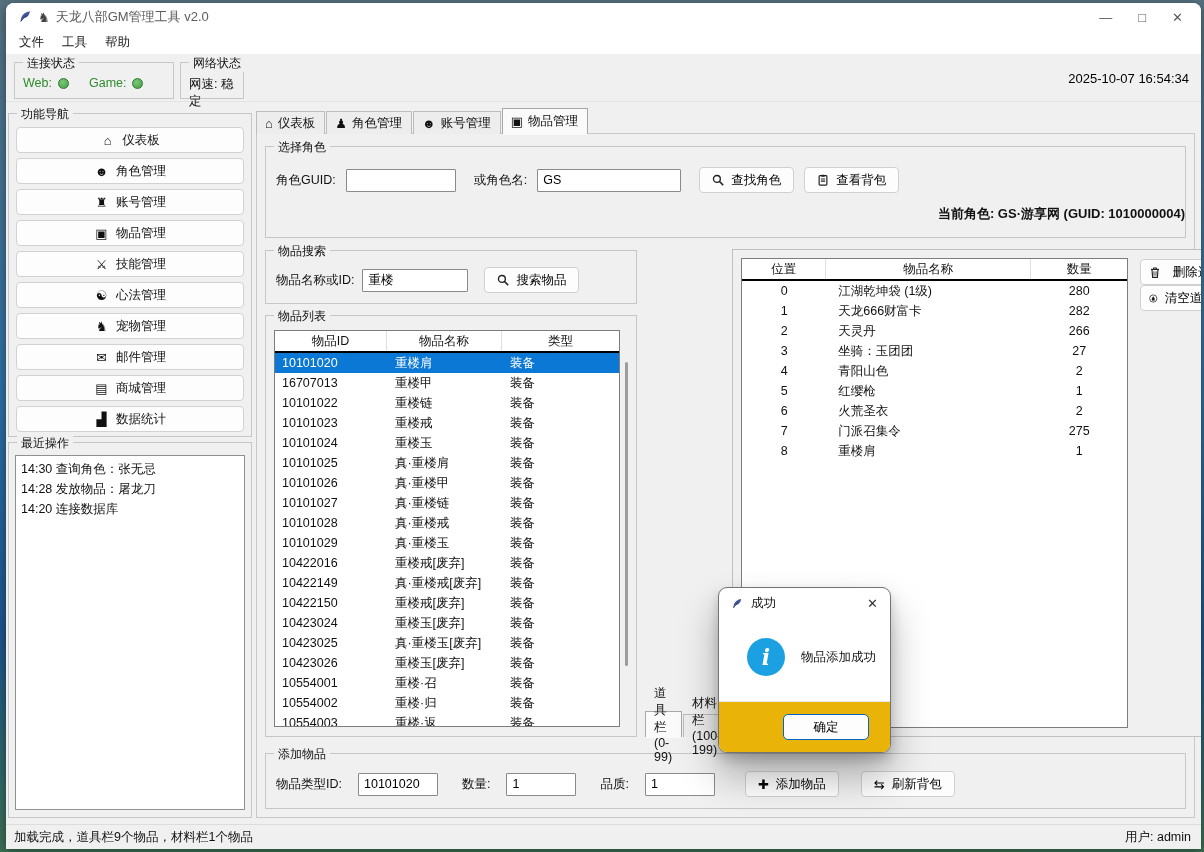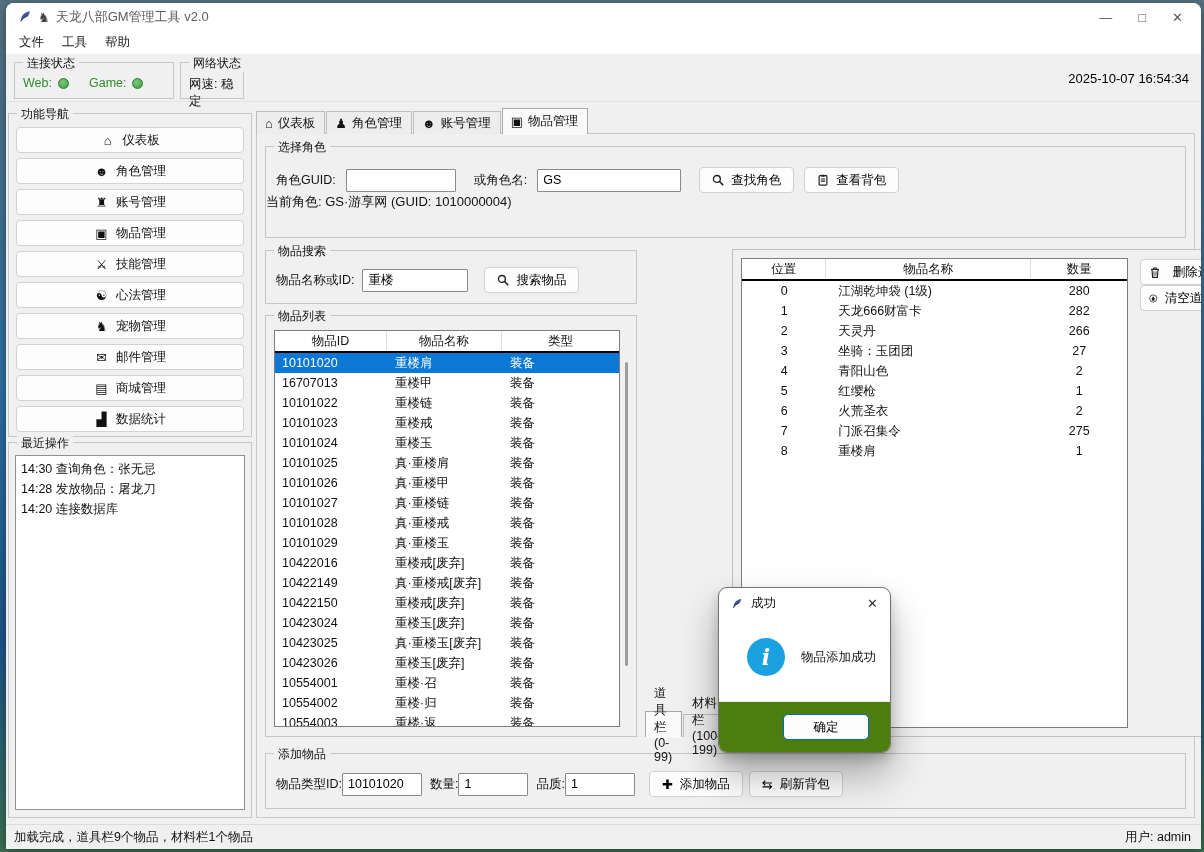--- a/index.html
+++ b/index.html
@@ -57,21 +57,21 @@
           display:flex; flex-direction:column; }
   
   .gb-role { height:92px; flex:0 0 auto; }
   .role-row { display:flex; align-items:center; padding:20px 0 0 10px; gap:10px; }
   label { font-size:12.5px; }
   input[type=text] { height:23px; border:1px solid #8a8a8a; background:#fff; font-size:12.5px;
                      padding:0 5px; font-family:inherit; border-radius:1px; }
   .btn { height:26px; background:#fdfdfd; border:1px solid #d0d0d0; border-radius:4px;
          display:inline-flex; align-items:center; justify-content:center; gap:7px;
          font-size:12.5px; padding:0 12px; cursor:default; white-space:nowrap; }
-  .current-role { text-align:left; font-weight:normal; font-size:13px; }
+  .current-role { text-align:right; font-weight:bold; font-size:13px; margin-top:12px; }
   
   .mid { display:flex; gap:8px; flex:1 1 auto; margin-top:12px; min-height:0; }
   .leftcol { width:372px; display:flex; flex-direction:column; flex:0 0 auto; }
   .gb-search { height:54px; flex:0 0 auto; }
   .search-row { display:flex; align-items:center; gap:8px; padding:16px 0 0 10px; }
   .gb-list { flex:1 1 auto; margin-top:11px; position:relative; }
   .list-wrap { position:absolute; left:8px; right:6px; top:14px; bottom:9px; }
   .itable { position:absolute; left:0; top:0; right:10px; bottom:0; background:#fff; border:1px solid #7d7d7d; overflow:hidden; }
   .itable-scroll { position:absolute; right:2px; top:32px; width:3px; height:304px; background:#9d9d9d; border-radius:2px; }
   .thead { display:flex; height:22px; border-bottom:2px solid #000000; background:#fff; align-items:center; }
@@ -91,40 +91,40 @@
   .b-name { width:205px; padding-left:12px; }
   .b-qty { flex:1; justify-content:center; text-align:center; }
   .btable .trow .b-pos, .btable .trow .b-qty { display:flex; align-items:center; }
   .bag-btns { display:flex; flex-direction:column; padding-top:1px; }
   .bag-btns .btn { width:96px; justify-content:flex-start; padding:0 8px; }
   .bag-btns .btn .lbl { flex:1; text-align:center; }
   .scrollcol { width:16px; display:flex; flex-direction:column; justify-content:space-between;
                align-items:center; padding:2px 0 4px 0; color:#b5b5b5; font-size:9px; border-left:1px solid #e4e4e4; margin-left:auto; }
   
   .gb-add { height:56px; flex:0 0 auto; margin-top:16px; margin-bottom:2px; }
-  .add-row { display:flex; align-items:center; gap:0; padding:17px 0 0 10px; }
+  .add-row { display:flex; align-items:center; gap:16px; padding:17px 0 0 10px; }
   .glyph-btn { font-size:13px; }
   
   .statusbar { height:25px; background:#f0f0f0; border-top:1px solid #dcdcdc; flex:0 0 auto;
                display:flex; align-items:center; padding:0 10px 0 8px; font-size:12.5px; }
   .statusbar .right { margin-left:auto; }
   
   .dialog { position:absolute; left:712px; top:485px; width:173px; height:166px; background:#fff;
             border:1px solid #737373; border-radius:9px; z-index:10;
             box-shadow:0 22px 38px rgba(0,0,0,.30), 0 6px 12px rgba(0,0,0,.18);
             display:flex; flex-direction:column; overflow:hidden; }
   .dlg-title { height:31px; display:flex; align-items:center; padding:0 12px; }
   .dlg-title .t { font-size:12.5px; margin-left:8px; }
   .dlg-close { margin-left:auto; font-size:13px; color:#333; }
   .dlg-body { flex:1; display:flex; align-items:center; padding:0 0 6px 28px; gap:16px; }
   .info-circle { width:38px; height:38px; border-radius:50%; background:#1ba1e2; color:#fff;
                  display:flex; align-items:center; justify-content:center;
                  font-family:"DejaVu Serif",serif; font-style:italic; font-weight:bold; font-size:22px; flex:0 0 auto; }
   .dlg-msg { font-size:12.5px; }
-  .dlg-footer { height:51px; background:#4d7c0f; border-top:1px solid #e9e9e9;
+  .dlg-footer { height:51px; background:#eab308; border-top:1px solid #e9e9e9;
                 display:flex; align-items:center; justify-content:flex-end; padding-right:21px; }
   .ok-btn { width:86px; height:26px; background:#fdfdfd; border:1px solid #0067c0; border-radius:5px;
             font-size:12.5px; display:flex; align-items:center; justify-content:center; }
   svg.ic { display:block; }
 </style>
 </head>
 <body>
 
 <div class="window">
 

